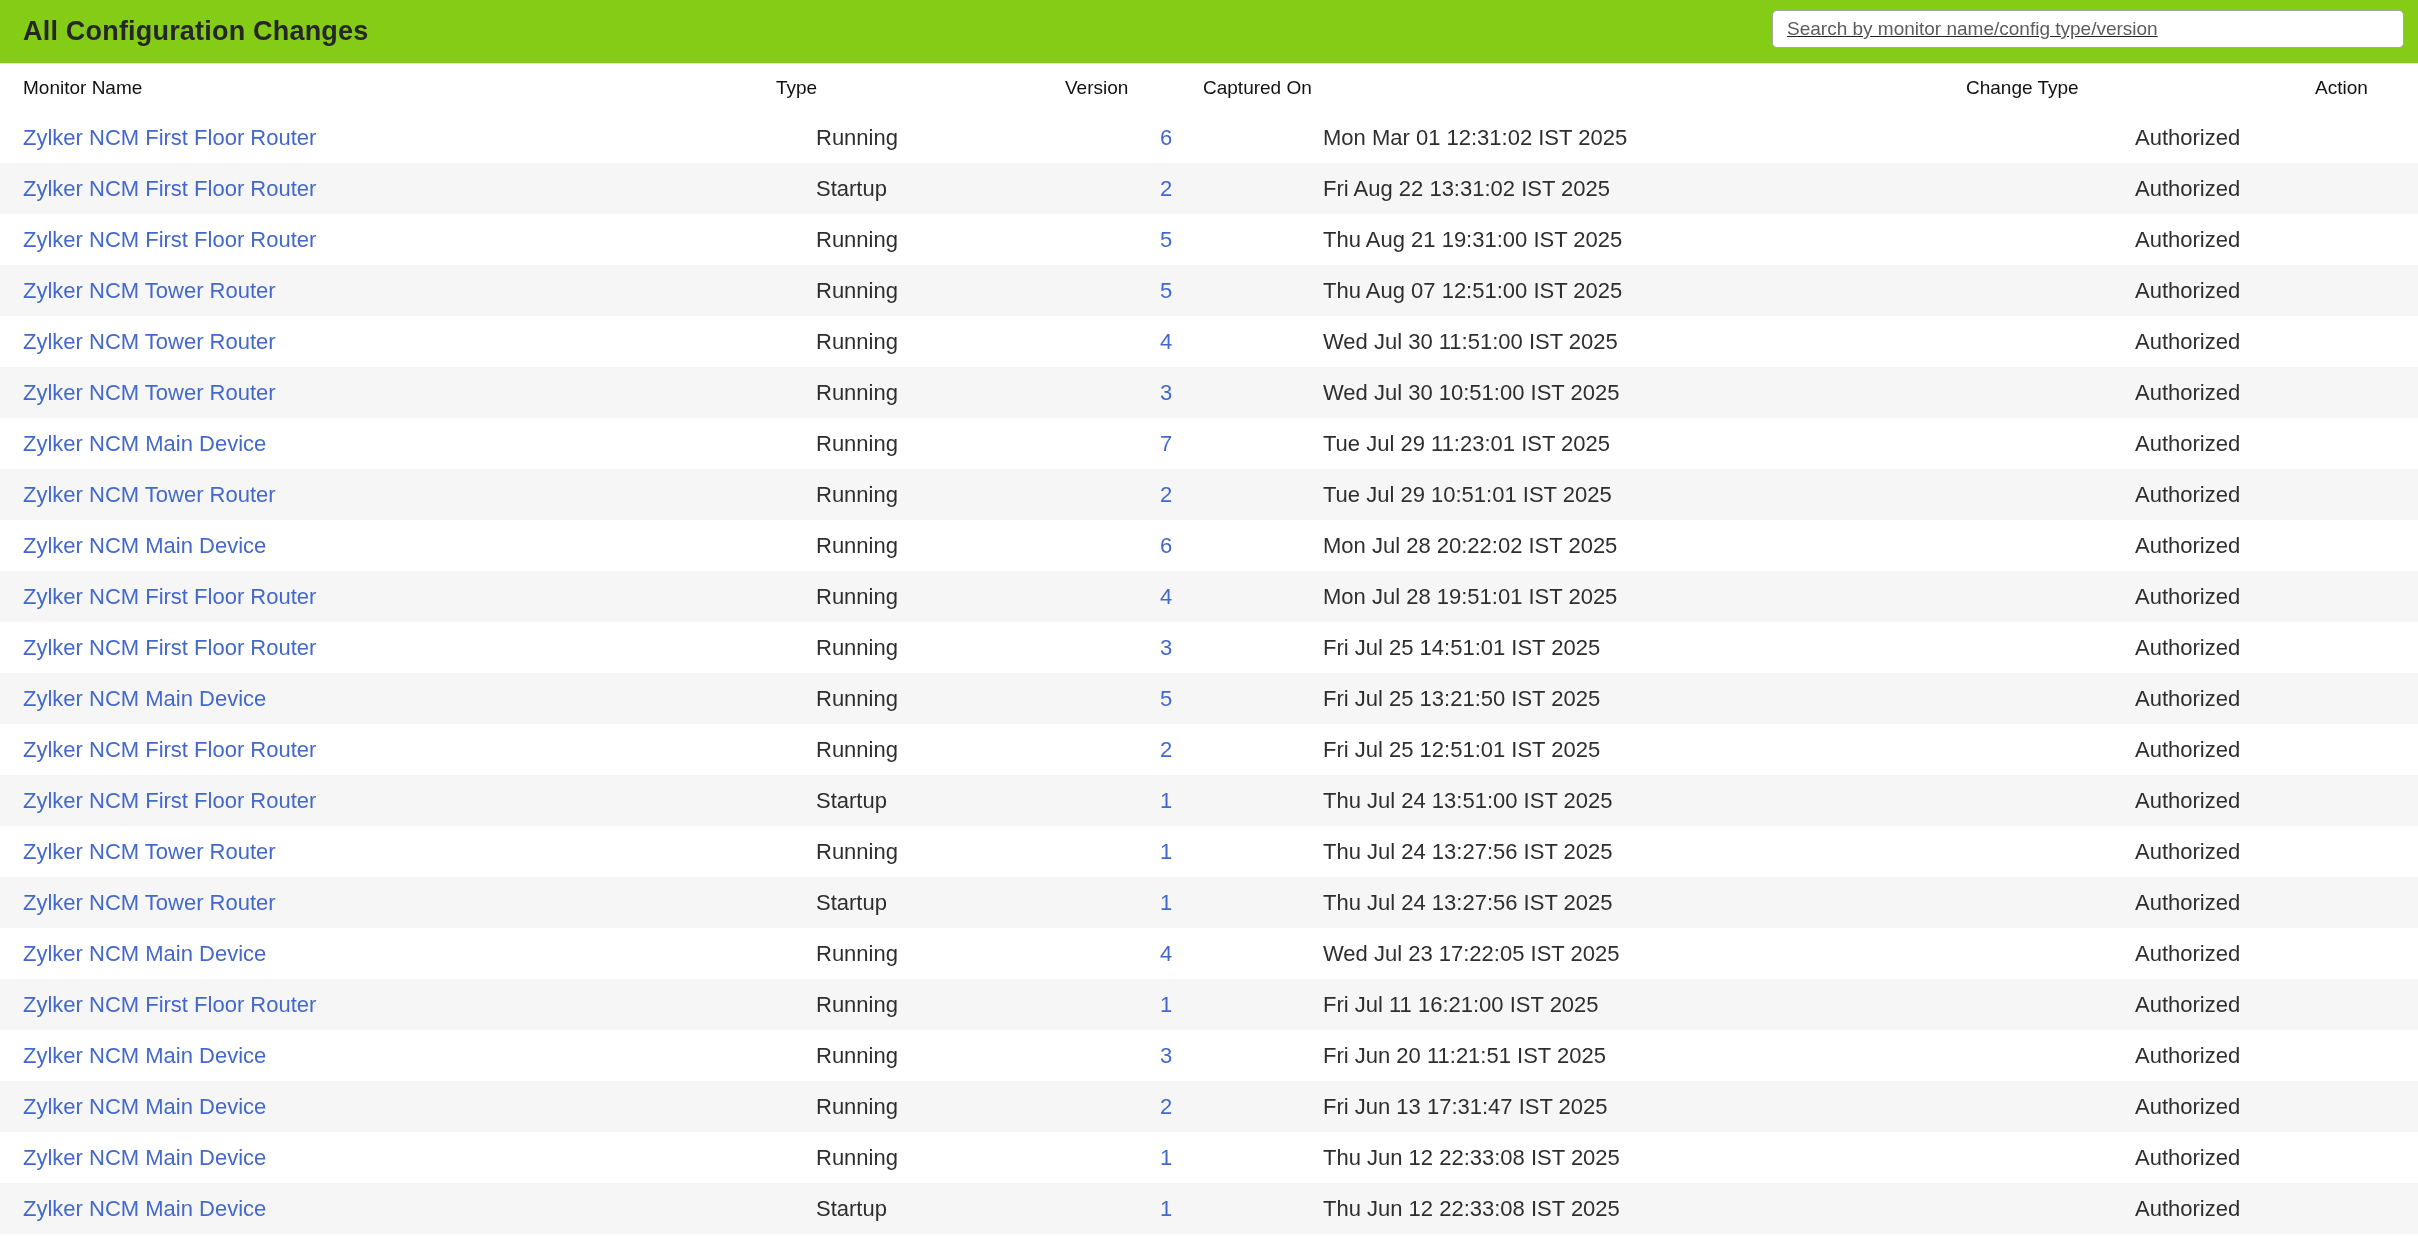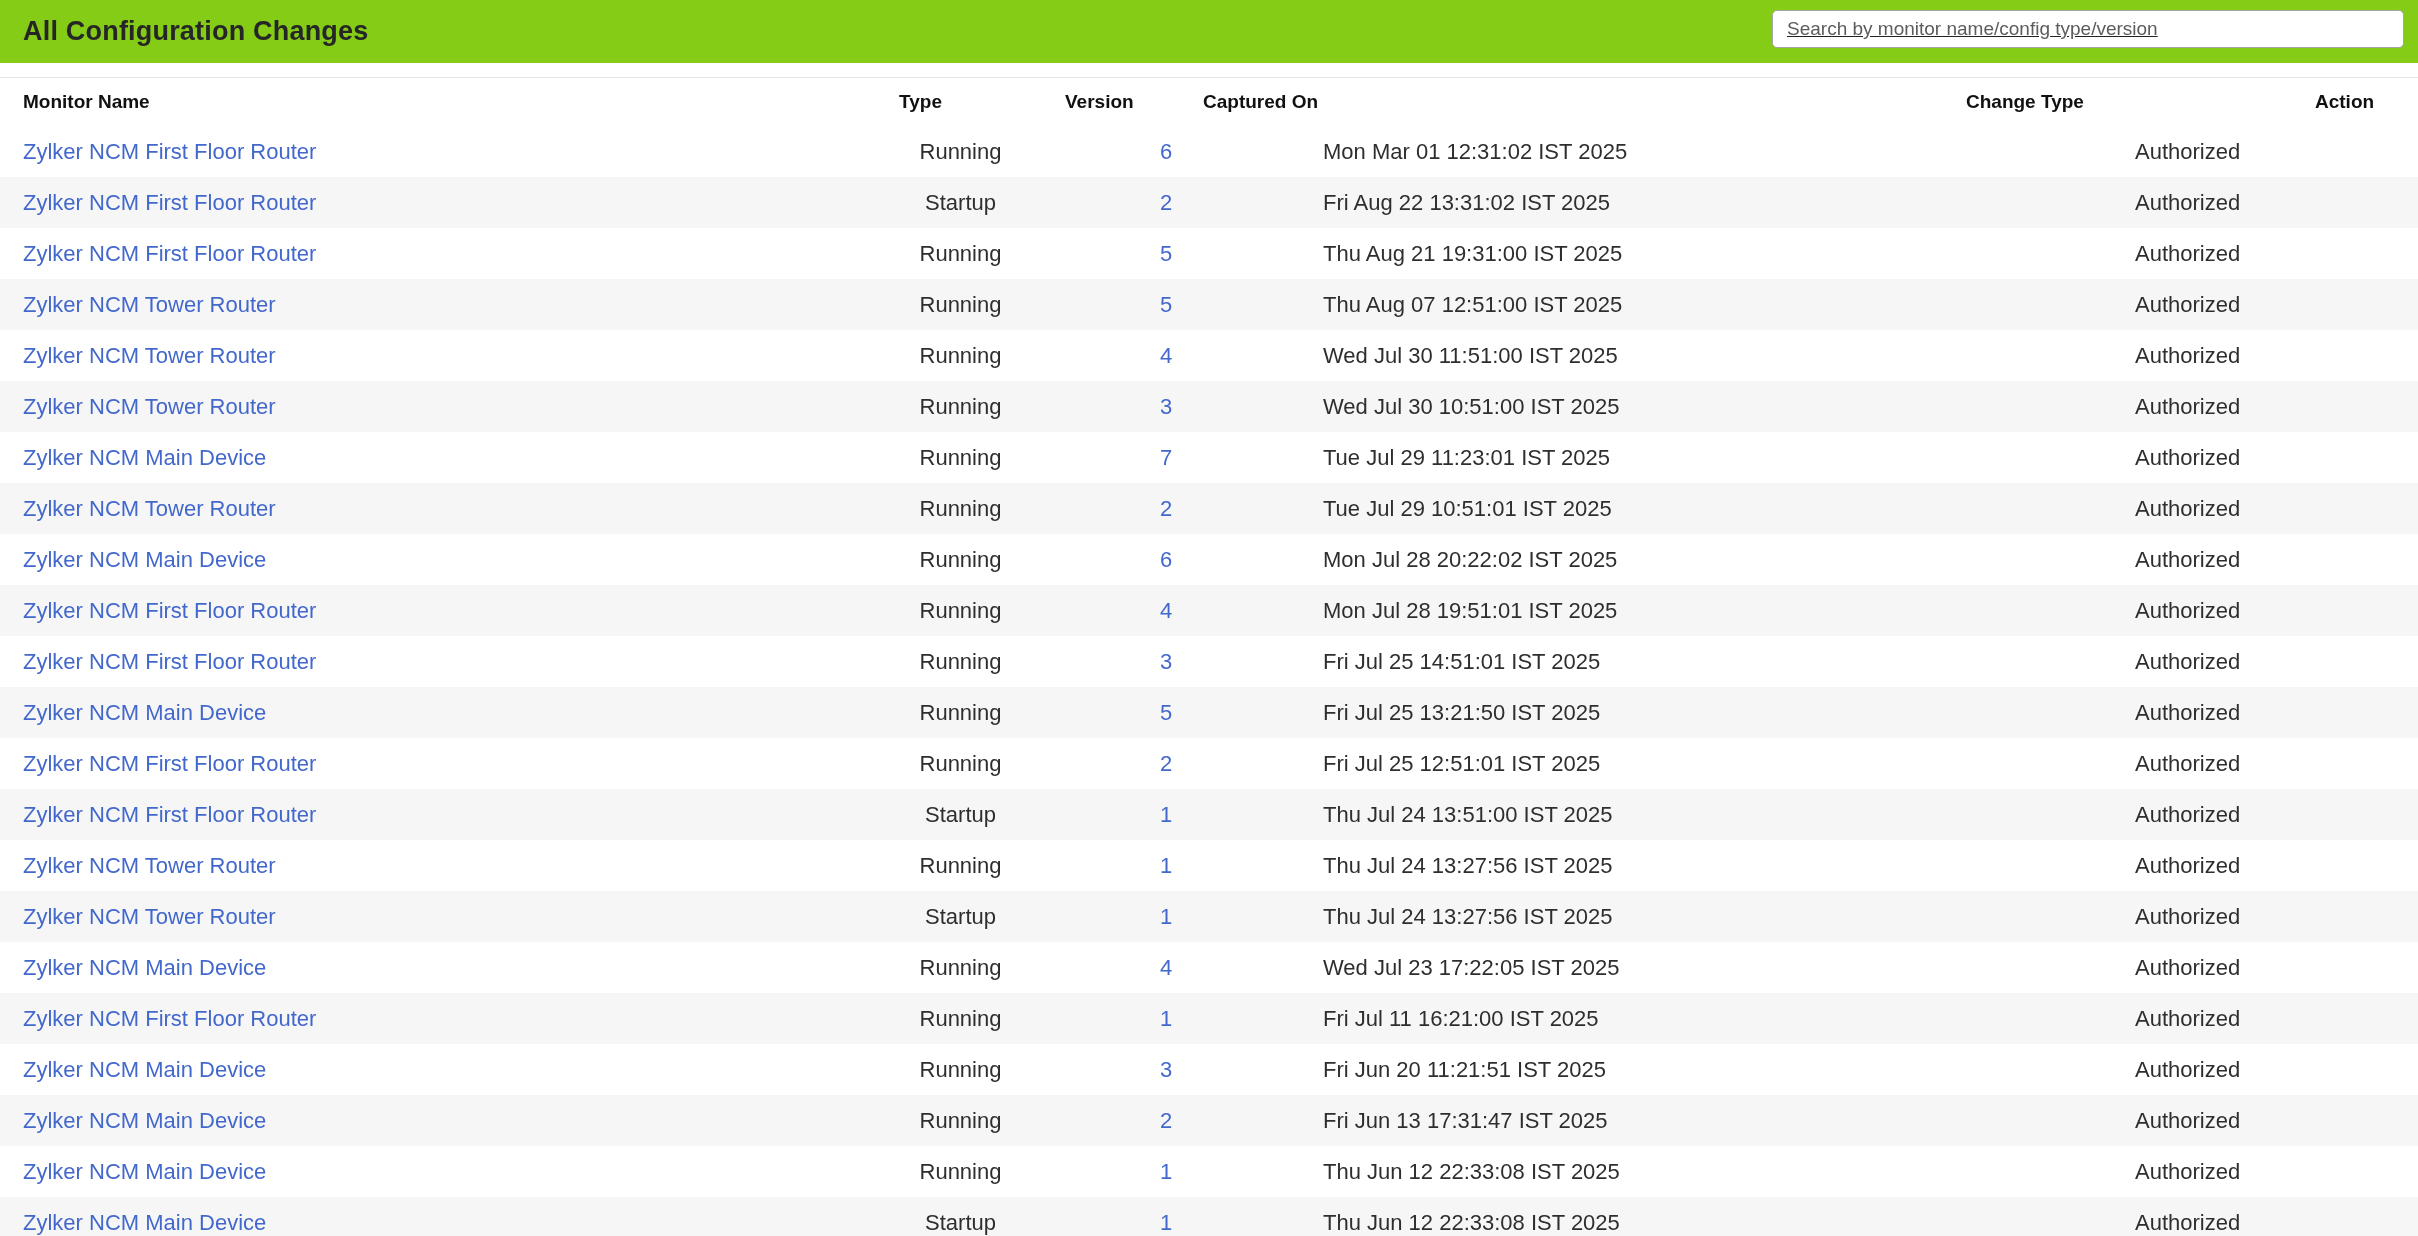--- a/index.html
+++ b/index.html
@@ -17,29 +17,29 @@
     background:#ffffff;font-family:"Liberation Sans",sans-serif;}
   .topbar{position:relative;height:63px;width:100%;background:#84cc16;}
   .title{margin:0;position:absolute;left:23px;top:50%;transform:translateY(-52%);
     font-size:27px;font-weight:600;color:#262626;letter-spacing:.2px;}
   .search{position:absolute;top:10px;right:14px;width:632px;height:38px;
     border:1px solid var(--search-border);border-radius:5px;outline:none;
     font-family:"Liberation Sans",sans-serif;font-size:19px;color:#222;
     padding:0 14px;background:#fff;text-decoration:underline;}
   .search::placeholder{color:var(--placeholder);opacity:1;}
   .thead{display:flex;align-items:center;height:49px;width:100%;
-    border-top:1px solid var(--divider);font-weight:700;font-size:19px;
-    color:var(--header-text);background:#fff;margin-top:14px;}
+    border-top:1px solid var(--divider);font-weight:400;font-size:19px;
+    color:var(--header-text);background:#fff;}
   .tbody{width:100%;}
   .row{display:flex;align-items:center;height:51px;width:100%;font-size:22px;
     color:var(--text-dark);background:#fff;gap:40px;}
   .tbody .row:nth-child(even){background:var(--stripe-gray);}
   .cell{flex:none;white-space:nowrap;overflow:hidden;}
   .c-monitor{width:776px;padding-left:23px;}
-  .c-type{width:289px;text-align:center;}
+  .c-type{width:289px;}
   .c-version{width:138px;padding-left:15px;}
   .c-captured{width:763px;}
   .c-change{width:347px;padding-left:9px;}
   .c-action{width:105px;padding-left:2px;}
   .th.c-version{padding-left:0;}
   .th.c-change{padding-left:0;}
   .link{color:var(--link-blue);text-decoration:none;cursor:pointer;}
   .hamburger{display:inline-block;width:21px;height:16px;cursor:pointer;
     border-top:2.5px solid var(--icon-color);
     border-bottom:2.5px solid var(--icon-color);

